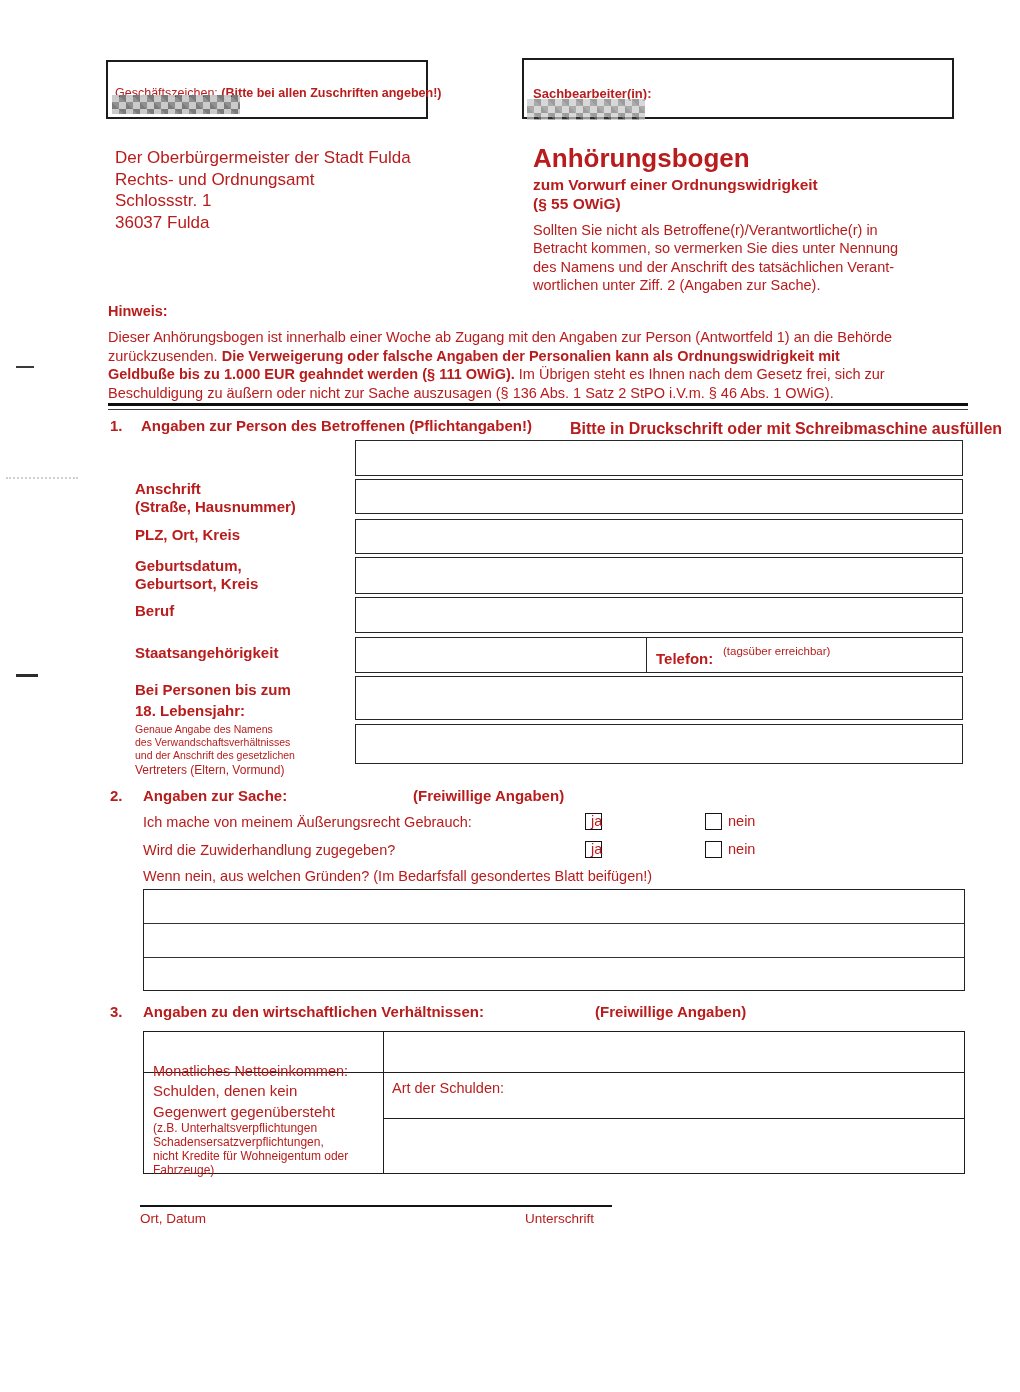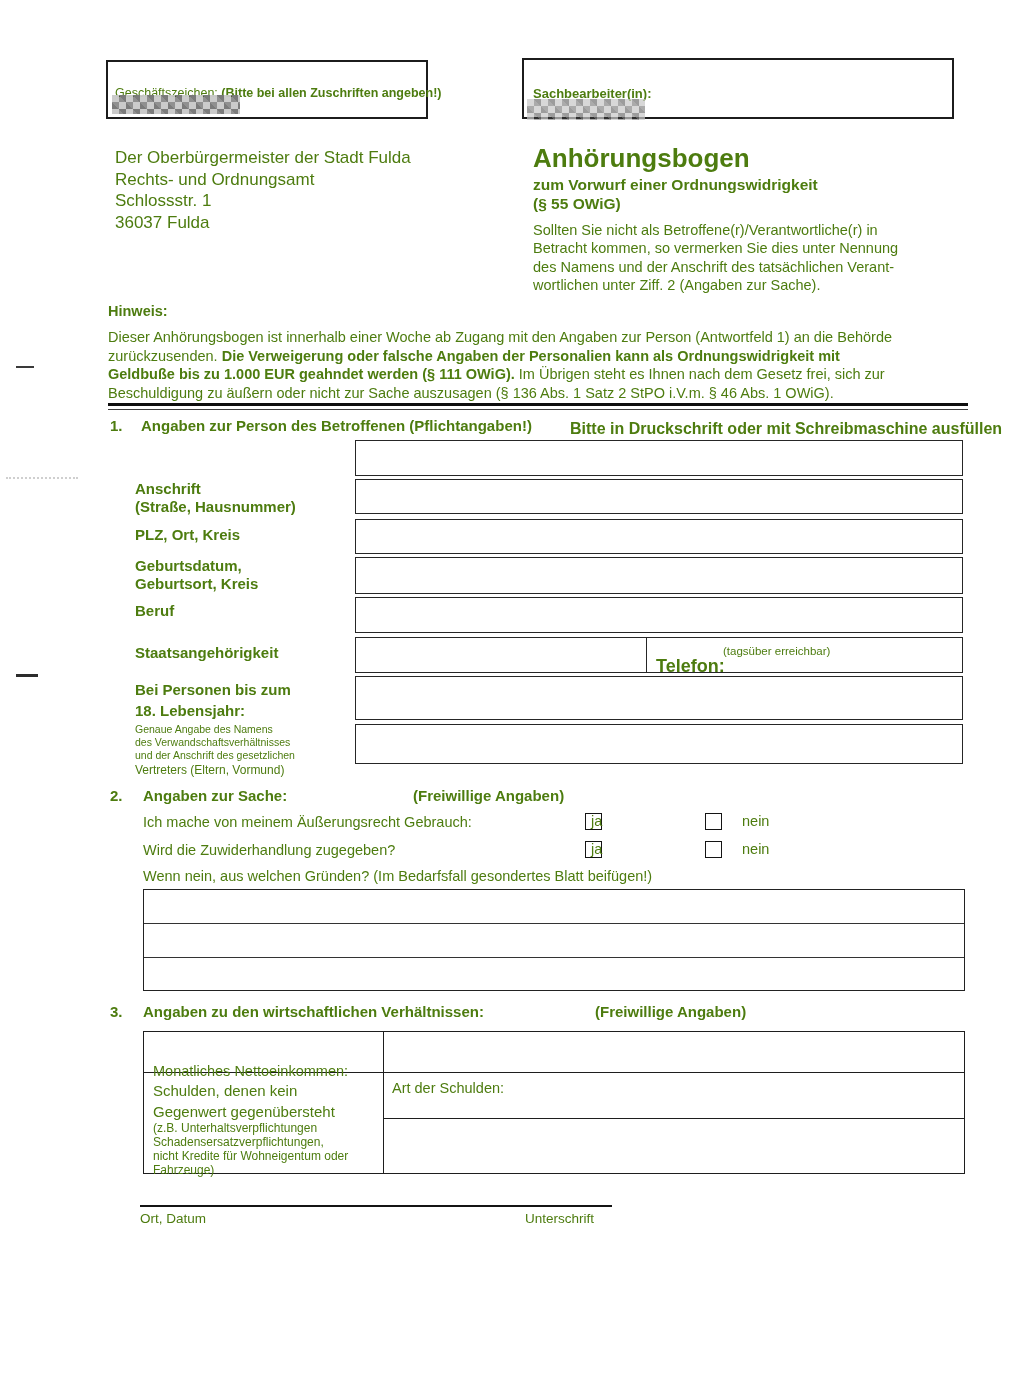--- a/index.html
+++ b/index.html
@@ -1,18 +1,18 @@
 <!DOCTYPE html>
 <html lang="de"><head>
 <meta charset="utf-8">
 <style>
   html,body{margin:0;padding:0;background:#e8e8e8;}
   .page{
     position:relative; width:1020px; height:1392px; margin:0 auto;
-    background:#ffffff; color:#4d7c0f;
+    background:#ffffff; color:#b91c1c;
     font-family:"Liberation Sans", sans-serif;
     overflow:hidden;
   }
   .abs{position:absolute;}
   .nowrap{white-space:nowrap;}
   b,.bold{font-weight:bold;}
 
   
   .box-file{left:106px; top:60px; width:318px; height:55px; border:2px solid #1c1c1c;}
   .box-file-label{left:7px; top:24px; font-size:12.5px;}
@@ -61,33 +61,33 @@
 
   .field{border:1.5px solid #262626; background:#fff;}
   .f{left:355px; width:606px;}
   .f-name{top:440px; height:34px;}
   .f-anschrift{top:479px; height:33px;}
   .f-plz{top:519px; height:33px;}
   .f-geburt{top:557px; height:35px;}
   .f-beruf{top:597px; height:34px;}
   .f-staat{top:637px; height:34px;}
   .staat-divider{left:290px; top:0; bottom:0; border-left:1.5px solid #262626;}
-  .tel-label{left:300px; top:18px; font-size:18px; font-weight:bold;}
+  .tel-label{left:300px; top:12px; font-size:15px; font-weight:bold;}
   .tel-note{left:367px; top:7px; font-size:11.5px;}
   .f-minor{top:676px; height:42px;}
   .f-guardian{top:724px; height:38px;}
 
   
   .q{left:143px; font-size:14.5px;}
   .q1{top:814px;} .q2{top:842px;} .q3{top:868px;}
   .cb{position:absolute; width:15px; height:15px; border:1.7px solid #141414; background:#fff;}
   .cb-lab{position:absolute; font-size:14.5px;}
   .cb-r1{top:813px;} .cb-r2{top:841px;}
   .cb-ja{left:585px;} .cb-nein{left:705px;}
-  .cblab-ja{left:591px;} .cblab-nein{left:728px;margin-left:14px;}
+  .cblab-ja{left:591px;} .cblab-nein{left:728px;}
   .reasons{left:143px; top:889px; width:820px; height:100px; border:1.6px solid #222;}
   .reasons .rline1{position:absolute; left:0; right:0; top:33px; border-top:1.5px solid #333;}
   .reasons .rline2{position:absolute; left:0; right:0; top:67px; border-top:1.5px solid #333;}
 
   
   .fin-table{left:143px; top:1031px; width:820px; height:141px; border:1.7px solid #1e1e1e;}
   .fin-col{position:absolute; left:239px; top:0; bottom:0; border-left:1.5px solid #1e1e1e;}
   .fin-row{position:absolute; left:0; right:0; top:40px; border-top:1.5px solid #1e1e1e;}
   .fin-sub{position:absolute; left:239px; right:0; top:86px; border-top:1.5px solid #1e1e1e;}
   .income-label{left:153px; top:1042px; font-size:14.5px;margin-top:21px;}

